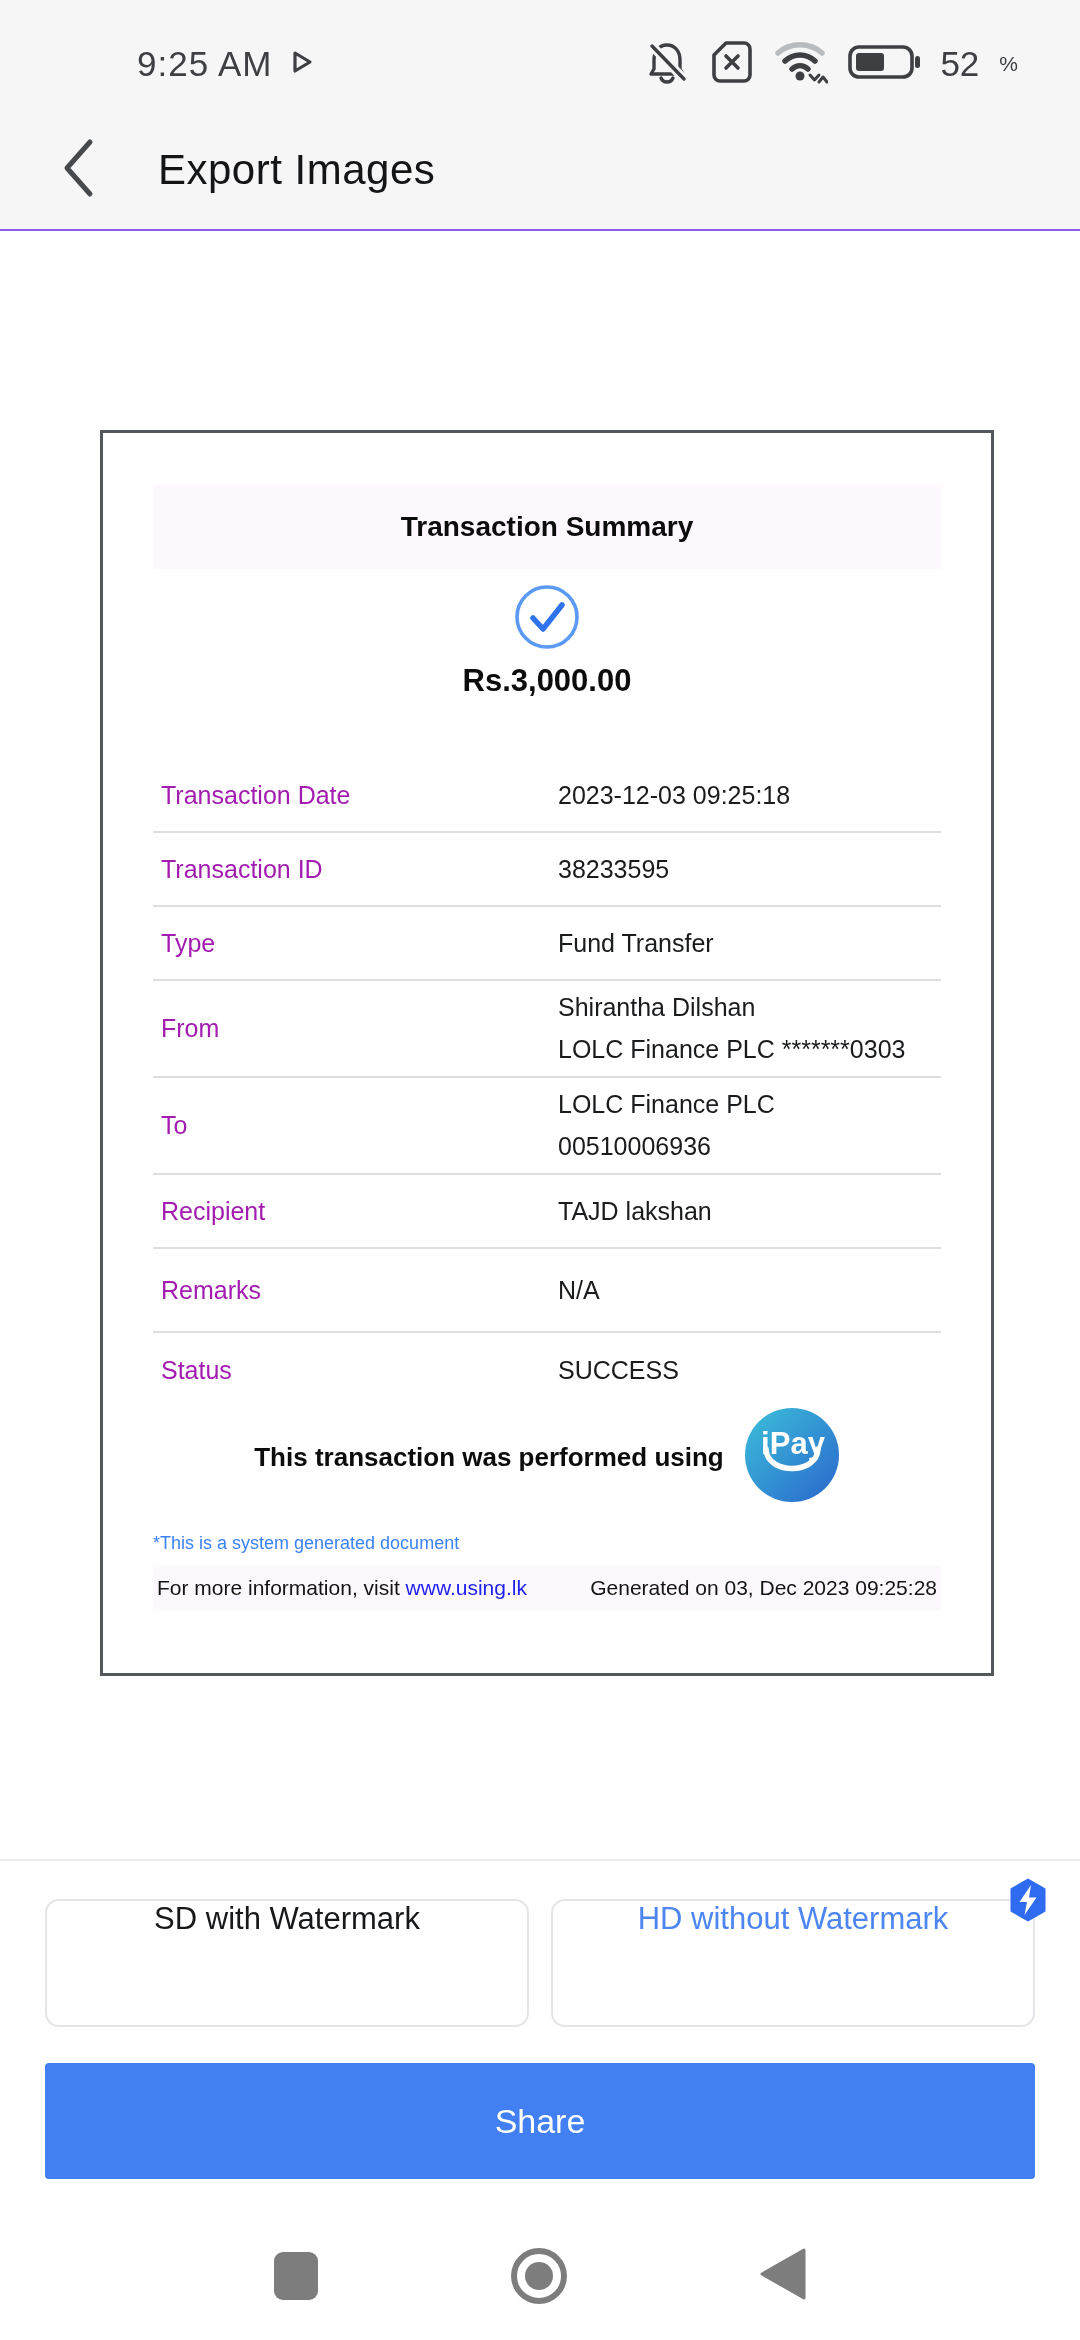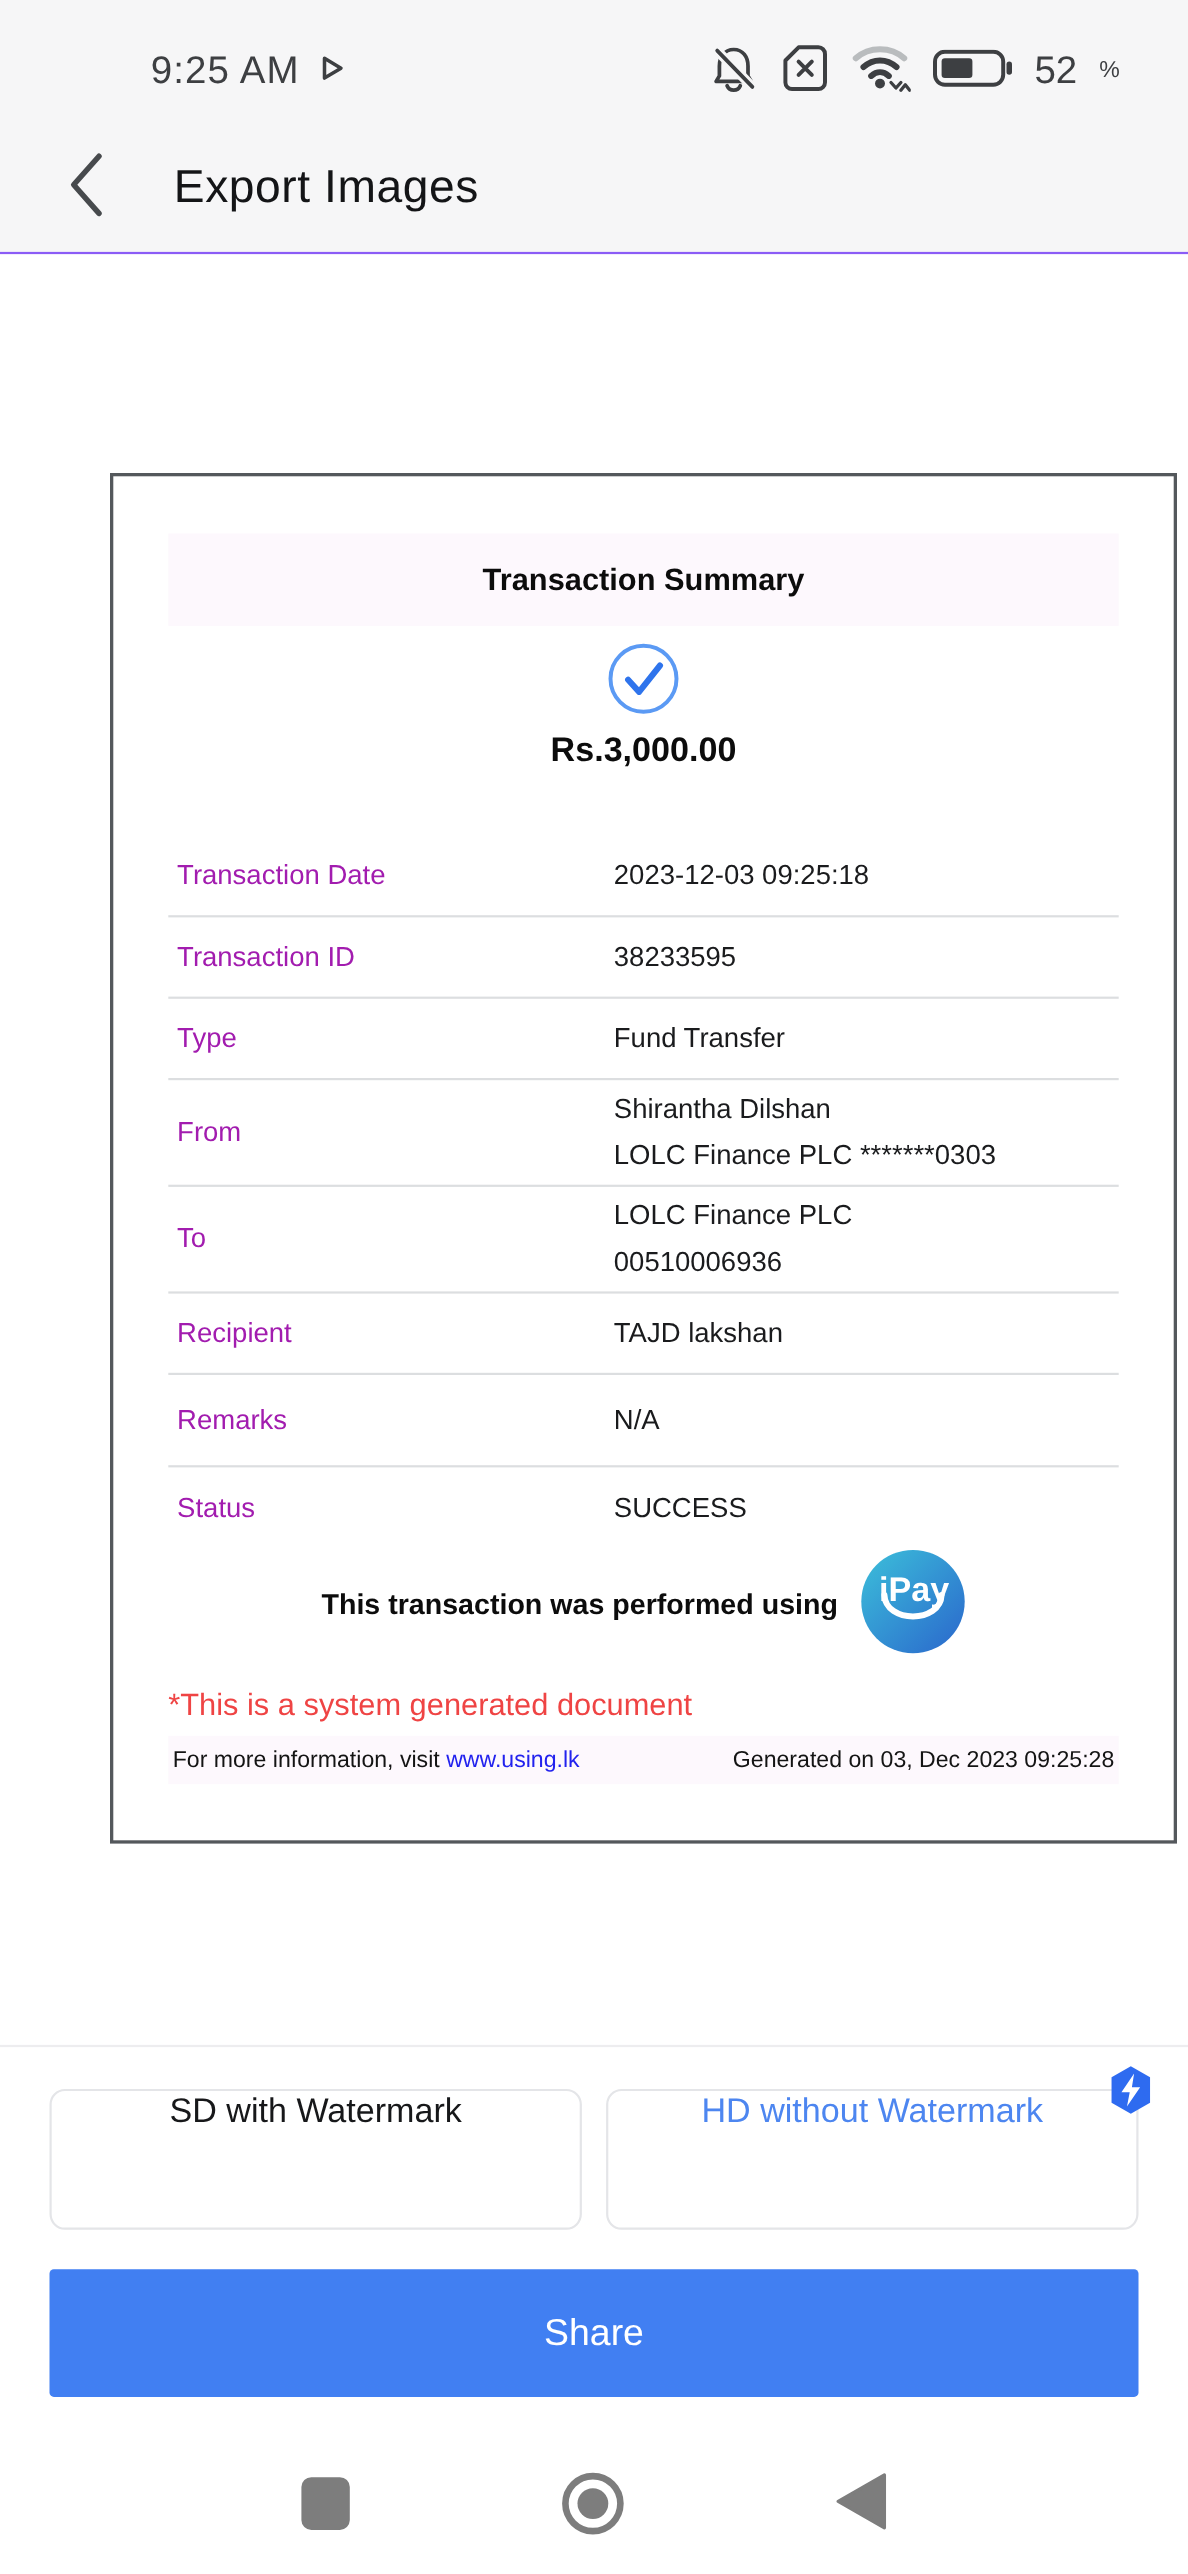--- a/index.html
+++ b/index.html
@@ -26,21 +26,21 @@
   .pct-sign { font-size:21px; color:#3d3f42; }
   .header-row {
     position:absolute; top:122px; left:0; width:1080px; height:96px;
     display:flex; align-items:center;
   }
   .back-btn { margin-left:56px; width:44px; height:64px; display:flex; align-items:center; justify-content:center; }
   .page-title { margin-left:58px; font-size:42px; font-weight:500; color:#141517; letter-spacing:0.5px; }
 
   
   .card {
-    position:absolute; top:430px; left:100px; width:970px; height:1246px;
+    position:absolute; top:430px; left:100px; width:894px; height:1246px;
     background:#fff; border:3px solid #54585c; padding:0 50px;
   }
   .banner {
     margin-top:52px; height:84px; background:#fdf8fd;
     display:flex; align-items:center; justify-content:center;
   }
   .banner-title { font-size:28px; font-weight:bold; color:#0c0c0c; }
   .check-wrap { margin-top:14px; display:flex; justify-content:center; }
   .amount { margin-top:8px; text-align:center; font-size:31px; font-weight:bold; color:#0c0c0c; }
 
@@ -53,21 +53,21 @@
   .rrow.last { border-bottom:none; }
   .rrow.multi { padding-top:12px; padding-bottom:12px; }
   .rlabel { font-size:25px; color:#a21caf; }
   .rvals { display:flex; flex-direction:column; gap:13px; }
   .rval { font-size:25px; color:#1a1b1d; line-height:29px; }
 
   .brand-row {
     margin-top:2px; display:flex; align-items:center; justify-content:center; gap:20px; height:96px;
   }
   .brand-text { font-size:26px; font-weight:bold; color:#0c0c0c; }
-  .sys-note { margin-top:28px; font-size:28px; color:#ef4444; }
+  .sys-note { margin-top:28px; font-size:18px; color:#3b82f6; }
   .info-band {
     margin-top:12px; height:44px; background:#fdf8fd;
     display:flex; align-items:center; justify-content:space-between; padding:0 4px;
   }
   .info-left { font-size:21px; color:#141414; }
   .info-link { color:#2222ee; text-decoration:none; cursor:pointer; }
   .info-right { font-size:21px; color:#141414; }
 
   
   .bottom-sheet {

